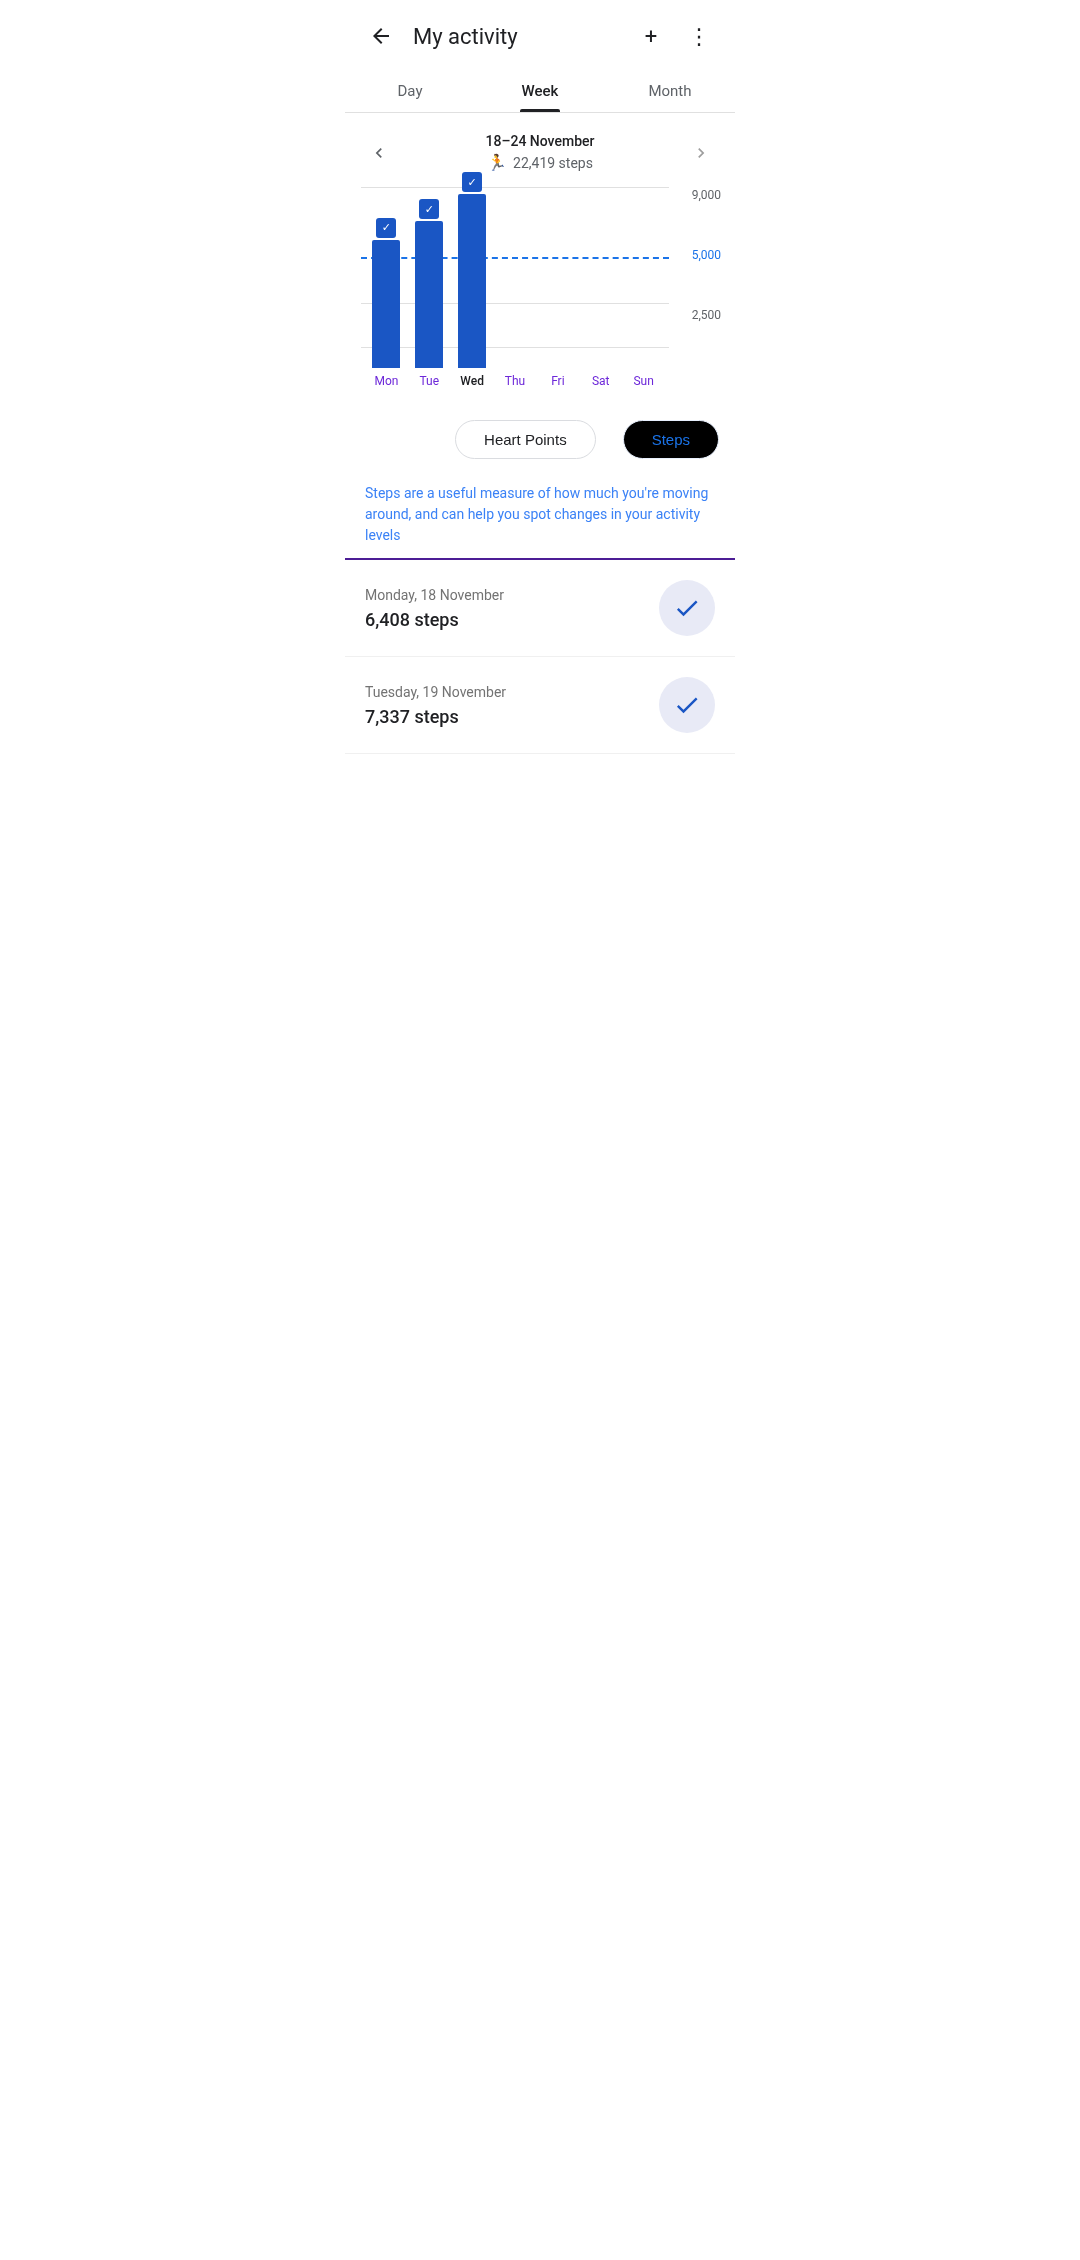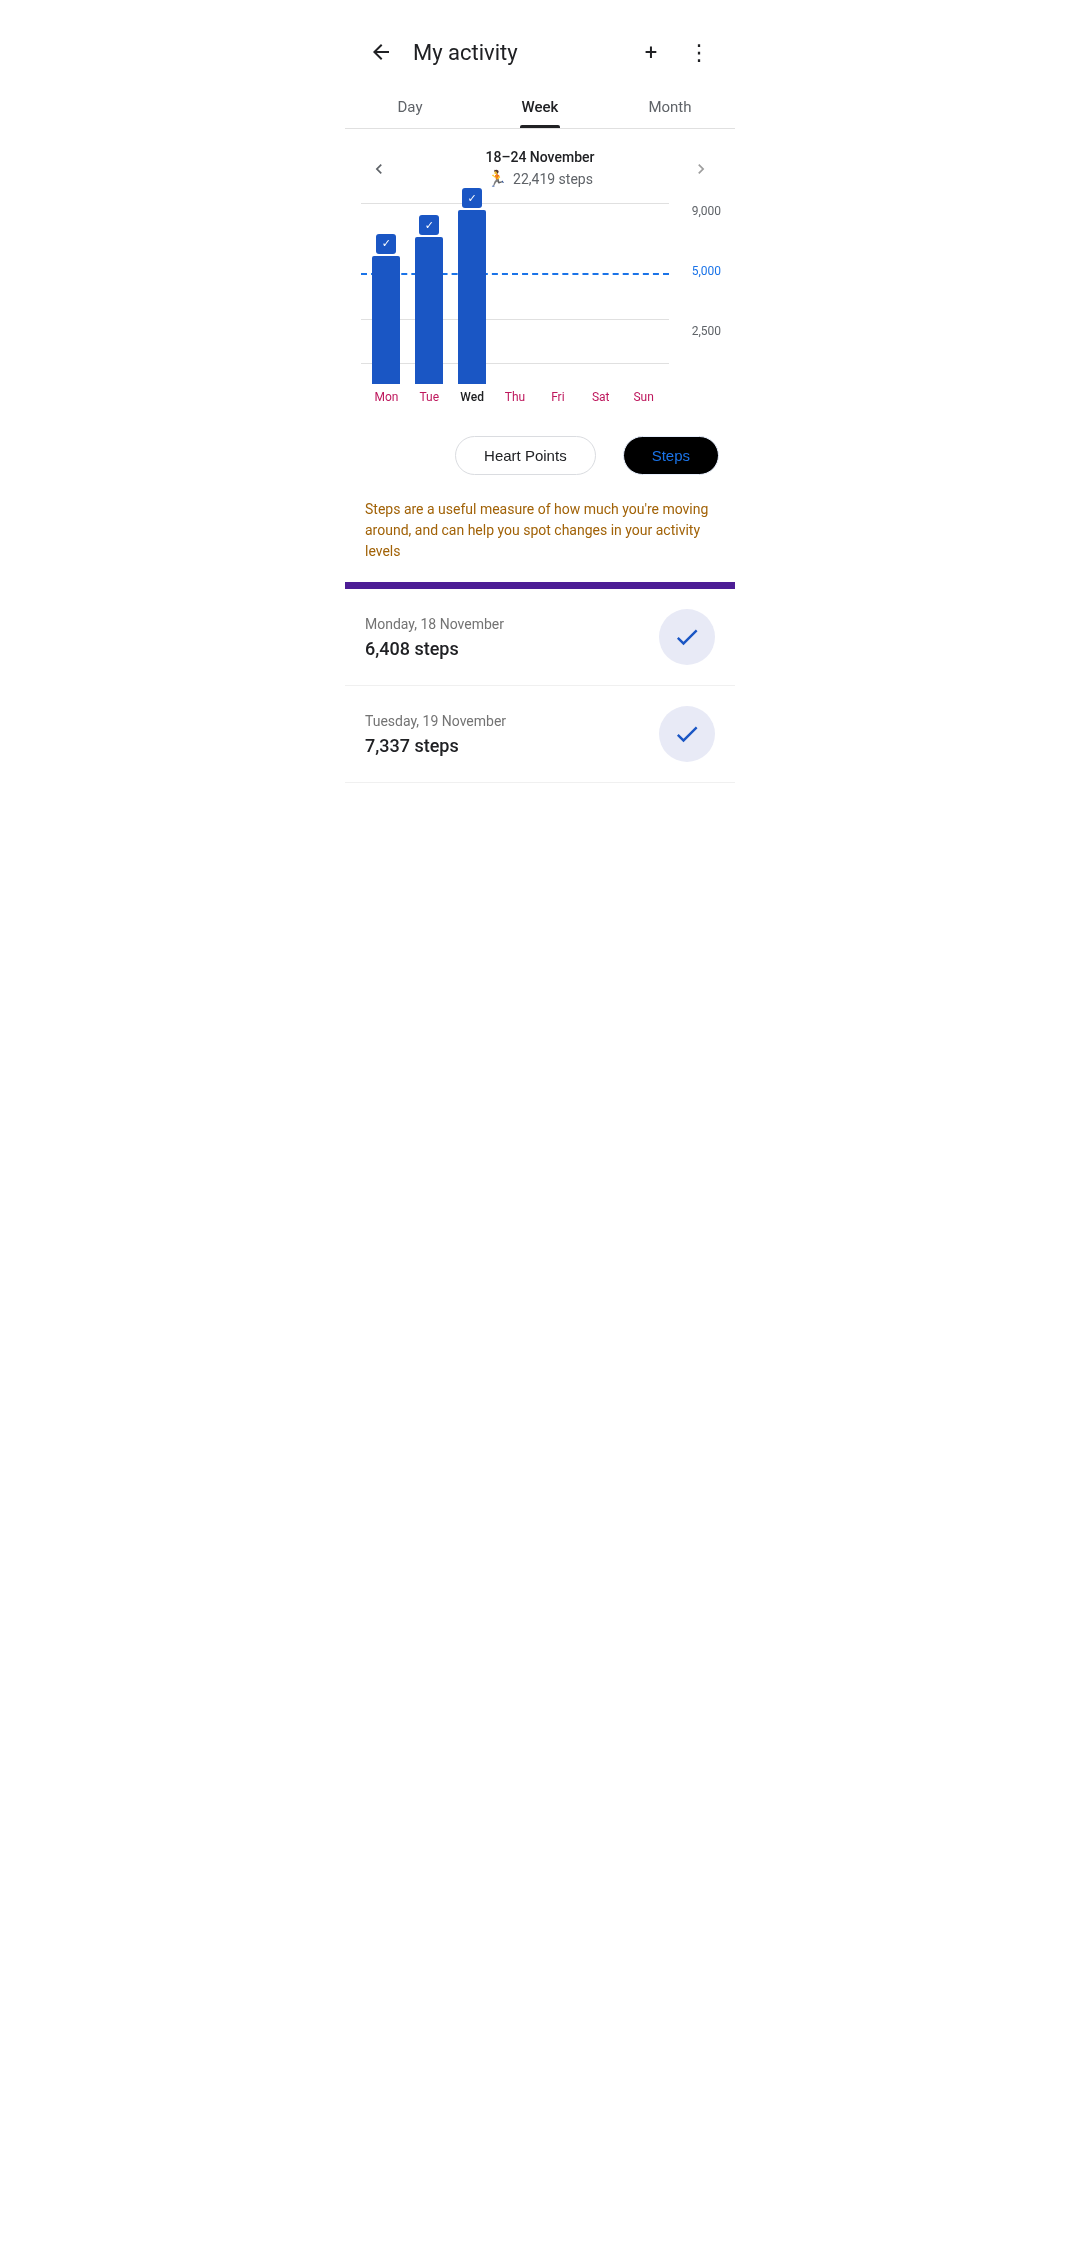--- a/index.html
+++ b/index.html
@@ -11,21 +11,21 @@
       width: 390px;
       margin: 0 auto;
       color: #202124;
       overflow-x: hidden;
     }
 
     
     .header {
       display: flex;
       align-items: center;
-      padding: 32px 16px 8px 16px;
+      padding: 16px 16px 8px 16px;
       gap: 12px;
     }
     .header-back {
       width: 40px; height: 40px;
       display: flex; align-items: center; justify-content: center;
       cursor: pointer;
       border-radius: 50%;
       flex-shrink: 0;
     }
     .header-title {
@@ -167,21 +167,21 @@
       background: #1a56c4;
       border-radius: 3px;
       display: flex; align-items: center; justify-content: center;
       color: white;
       font-size: 11px;
     }
     .bar-label {
       position: absolute;
       bottom: -20px;
       font-size: 12px;
-      color: #be185d;
+      color: #6d28d9;
       white-space: nowrap;
     }
     .bar-label.active {
       color: #202124;
       font-weight: 500;
     }
 
     
     .toggle-section {
       display: flex;
@@ -200,25 +200,25 @@
     }
     .toggle-btn.active {
       background: #000000;
       color: #1a73e8;
       border-color: #e8f0fe;
       font-weight: 500;
     }
 
     
     .description {
-      padding: 8px 20px 20px;
+      padding: 8px 20px 12px;
       font-size: 14px;
-      color: #a16207;
+      color: #3b82f6;
       line-height: 1.5;
-      border-bottom: 7px solid #4c1d95;
+      border-bottom: 2px solid #4c1d95;
     }
 
     
     .day-entry {
       display: flex;
       align-items: center;
       justify-content: space-between;
       padding: 20px 20px;
       border-bottom: 1px solid #f0f0f0;
     }

